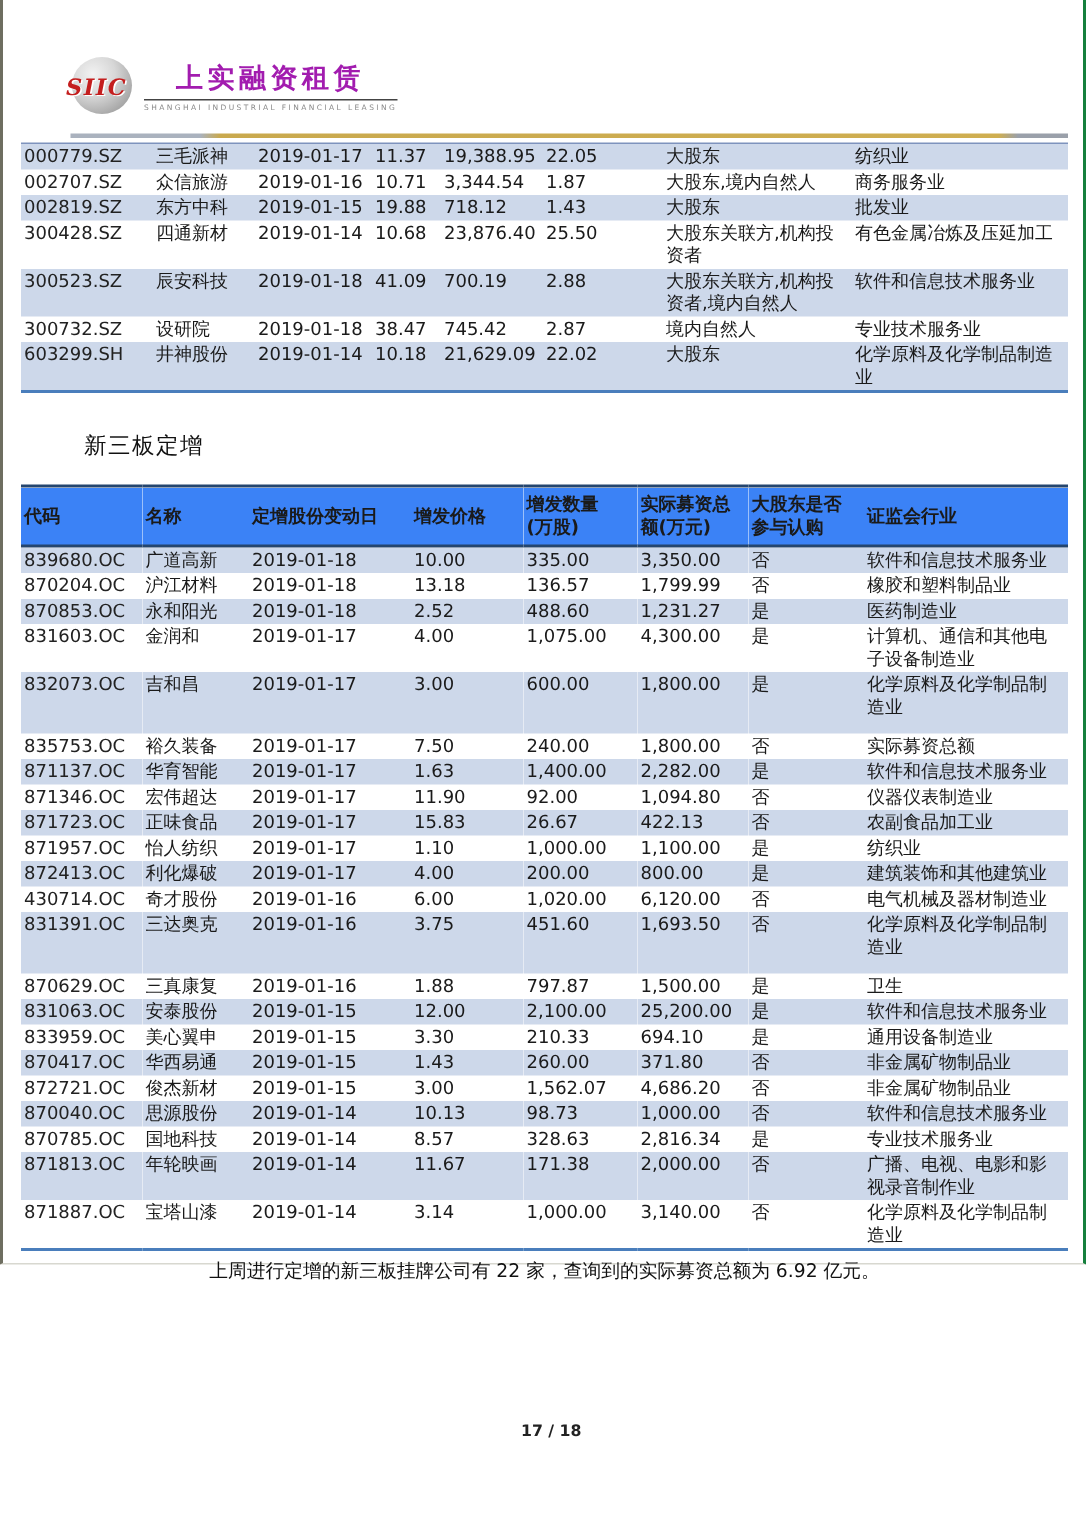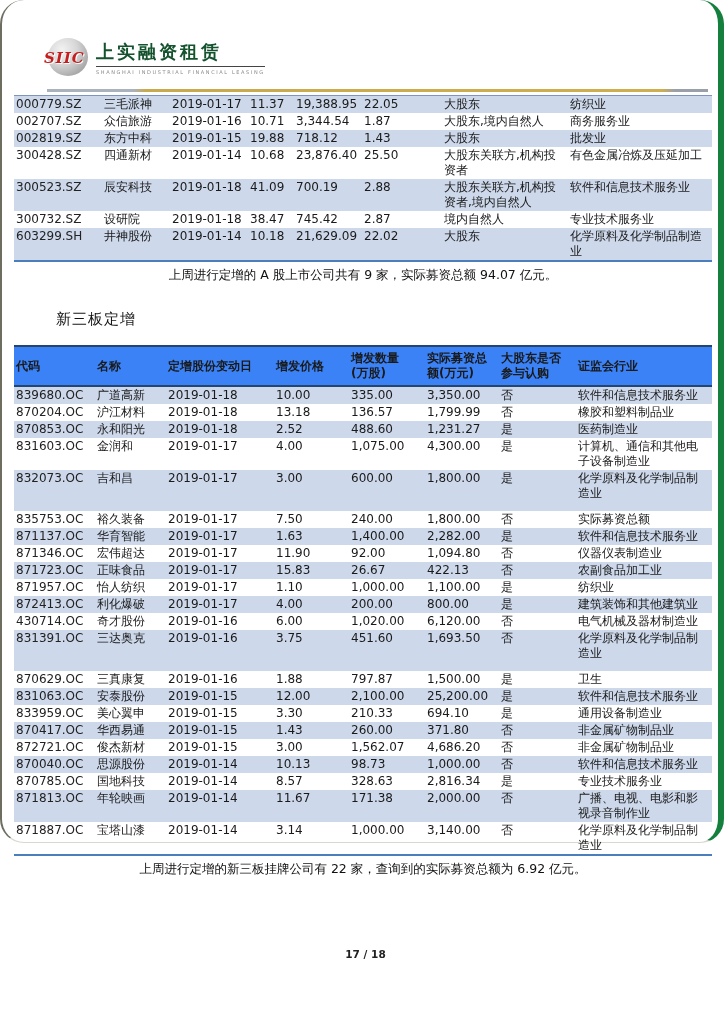--- a/index.html
+++ b/index.html
@@ -1,37 +1,37 @@
 <!DOCTYPE html>
 <html><head>
 <meta charset="utf-8">
 <style>
   * { margin:0; padding:0; box-sizing:border-box; }
   html,body { width:724px; height:1023px; background:#fff; }
   body { font-family:"DejaVu Sans","Liberation Sans",sans-serif; color:#1a1a1a; overflow:hidden; }
   .page {
     position:relative; width:724px; height:843px; background:#ffffff;
-    border-left:2px solid #6e6e60; border-bottom:1px solid #d8d8d0; border-right:6px solid #15803d;border-radius:24px;
+    border-left:2px solid #6e6e60; border-bottom:1px solid #d8d8d0; border-right:2px solid #15803d;
   }
   
   .logo-row { position:absolute; top:38px; left:46px; display:flex; align-items:flex-start; }
   .globe {
     width:40px; height:38px; border-radius:50%;
     background:radial-gradient(circle at 35% 30%, #f2f2f2 0%, #d7d7d7 40%, #a9a9a9 75%, #8d8d8d 100%);
     position:relative; flex:0 0 auto;
   }
   .globe .siic {
     position:absolute; left:-4px; top:11px; font-family:"DejaVu Serif","Liberation Serif",serif;
     font-style:italic; font-weight:bold; font-size:15px; color:#c41e1e; letter-spacing:1px;
     text-shadow:1px 1px 0 #ffffff;
   }
   .logo-text { margin-left:8px; padding-top:2px; }
   .brand {
-    font-size:18px; font-weight:bold; color:#14532d; letter-spacing:3px;
-    border-bottom:1.5px solid #444; padding-bottom:2px; white-space:nowrap;
+    font-size:18px; font-weight:bold; color:#a21caf; letter-spacing:3px;
+    border-bottom:1.5px solid #444; padding-bottom:2px; white-space:nowrap;text-align:center;
   }
   .subtitle { font-size:5px; color:#8a8a8a; letter-spacing:1.6px; margin-top:2px; white-space:nowrap; }
   
   .gold-line {
     position:absolute; top:89px; left:45px; right:10px; height:3px;
     background:linear-gradient(90deg,#aab2be 0%,#aab2be 13%,#c9a94e 15%,#cfae50 93%,#9aa0aa 95%,#9aa0aa 100%);
   }
   
   .content { position:absolute; top:95px; left:12px; width:698px; }
   table { border-collapse:collapse; table-layout:fixed; width:698px; font-size:12px; }
@@ -149,21 +149,20 @@
             <td>2019-01-14</td>
             <td>10.18</td>
             <td>21,629.09</td>
             <td>22.02</td>
             <td>大股东</td>
             <td>化学原料及化学制品制造业</td>
           </tr>
         </tbody>
     </table>
 
-    <div class="caption">上周进行定增的 A 股上市公司共有 9 家，实际募资总额 94.07 亿元。</div>
 
     <div class="section-title">新三板定增</div>
 
     <table class="table-b">
       <colgroup>
         <col style="width:81px">
           <col style="width:71px">
           <col style="width:108px">
           <col style="width:75px">
         <col style="width:76px">

